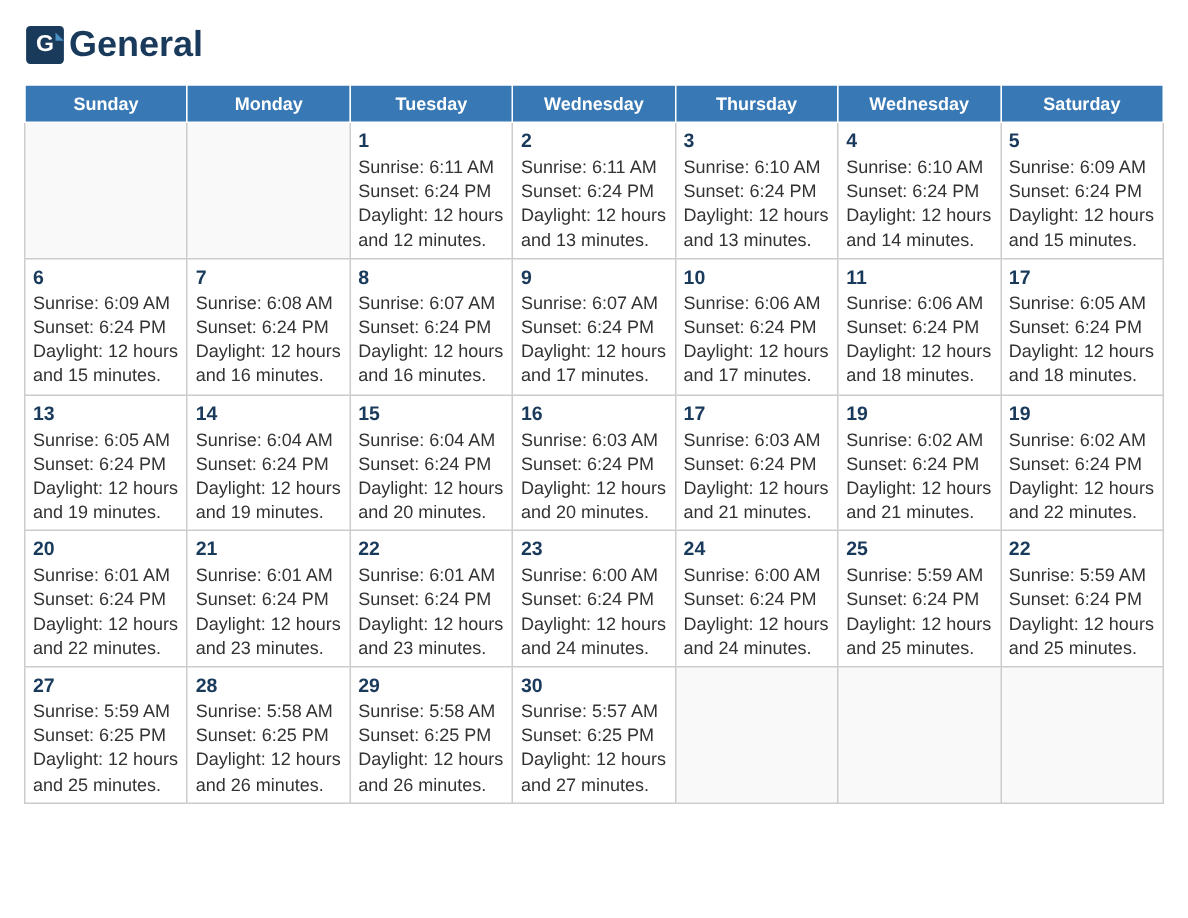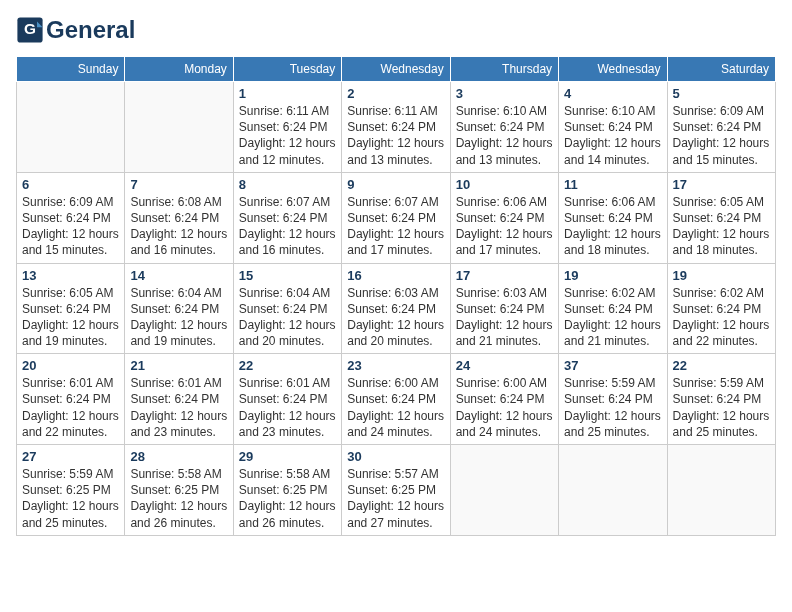--- a/index.html
+++ b/index.html
@@ -48,24 +48,24 @@
       color: #333;
     }
     .calendar {
       width: 100%;
       border-collapse: collapse;
       font-size: 11px;
     }
     .calendar th {
       background: #3878b4;
       color: #fff;
-      text-align: right;
+      text-align: center;
       padding: 5px 6px;
       font-size: 12px;
-      font-weight: normal;
+      font-weight: bold;
       border: 1px solid #fff;
     }
     .calendar td {
       border: 1px solid #ccc;
       vertical-align: top;
       padding: 4px 5px;
       width: calc(100% / 7);
       height: 78px;
       background: #fff;
     }
@@ -219,21 +219,21 @@
         </td>
         <td>
           <span class="day-number">23</span>
           <div class="day-info">Sunrise: 6:00 AM<br>Sunset: 6:24 PM<br>Daylight: 12 hours and 24 minutes.</div>
         </td>
         <td>
           <span class="day-number">24</span>
           <div class="day-info">Sunrise: 6:00 AM<br>Sunset: 6:24 PM<br>Daylight: 12 hours and 24 minutes.</div>
         </td>
         <td>
-          <span class="day-number">37</span>
+          <span class="day-number">25</span>
           <div class="day-info">Sunrise: 5:59 AM<br>Sunset: 6:24 PM<br>Daylight: 12 hours and 25 minutes.</div>
         </td>
         <td>
           <span class="day-number">22</span>
           <div class="day-info">Sunrise: 5:59 AM<br>Sunset: 6:24 PM<br>Daylight: 12 hours and 25 minutes.</div>
         </td>
       </tr>
       <tr>
         <td>
           <span class="day-number">27</span>

